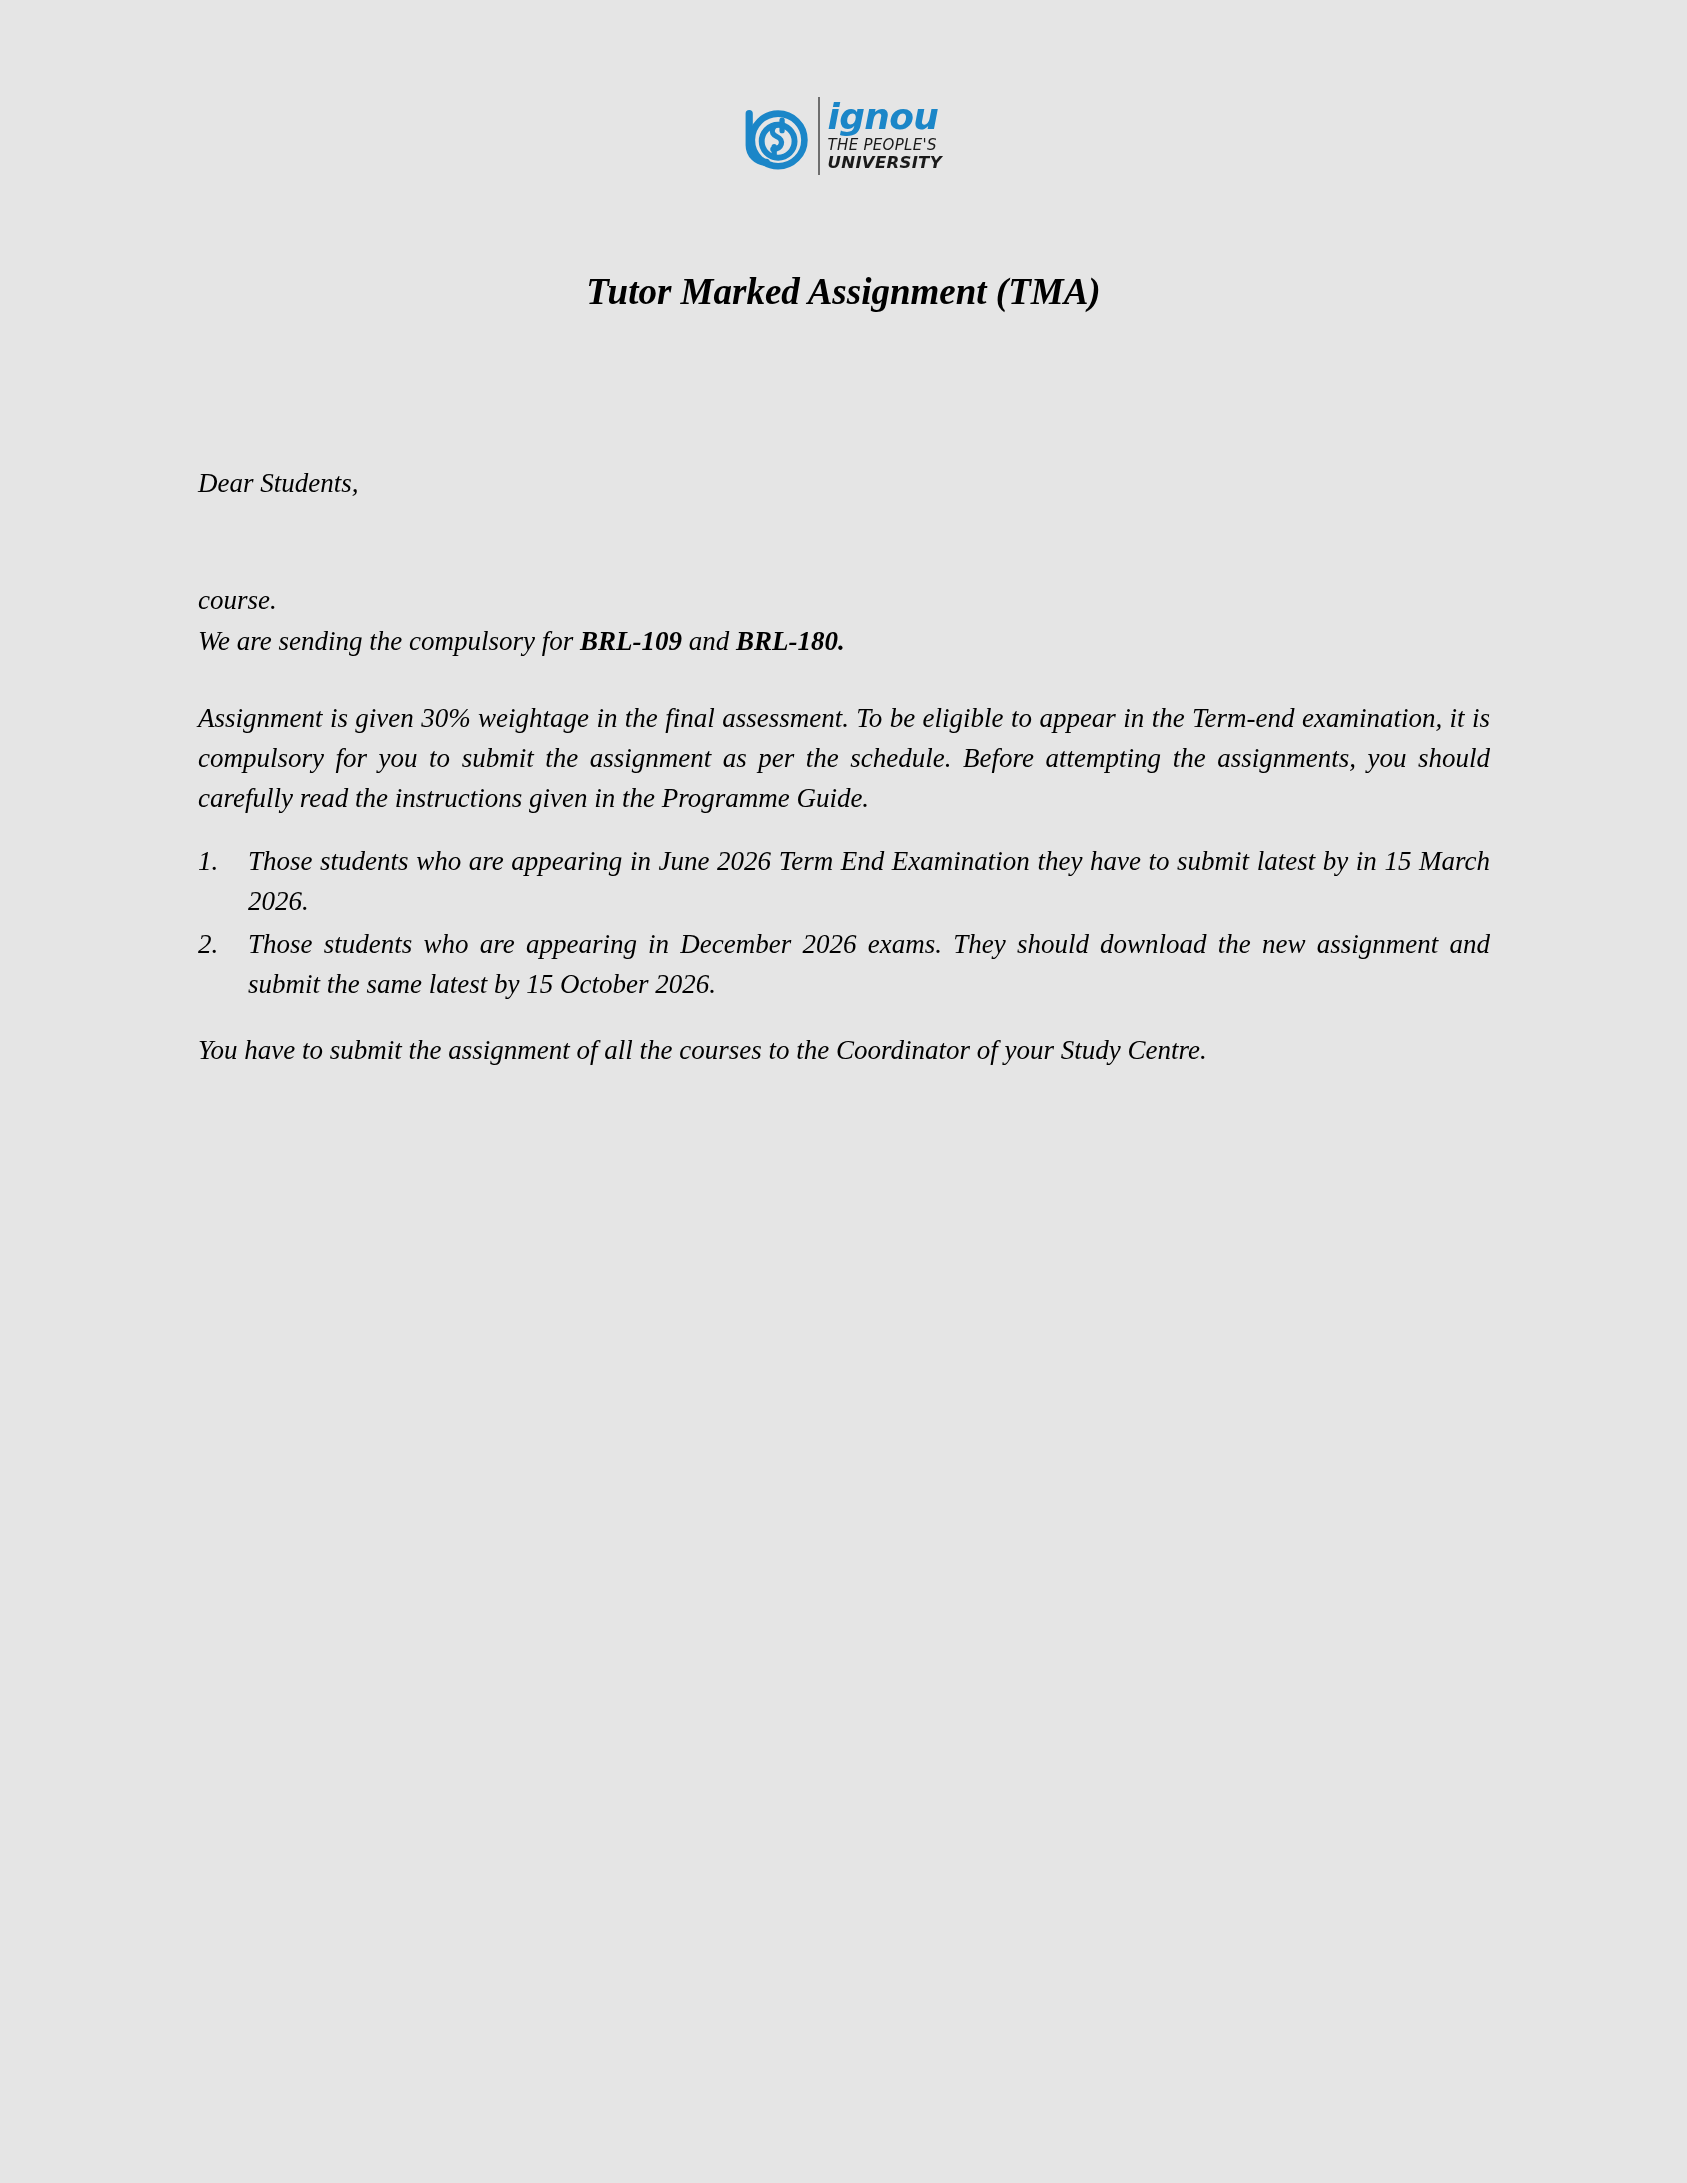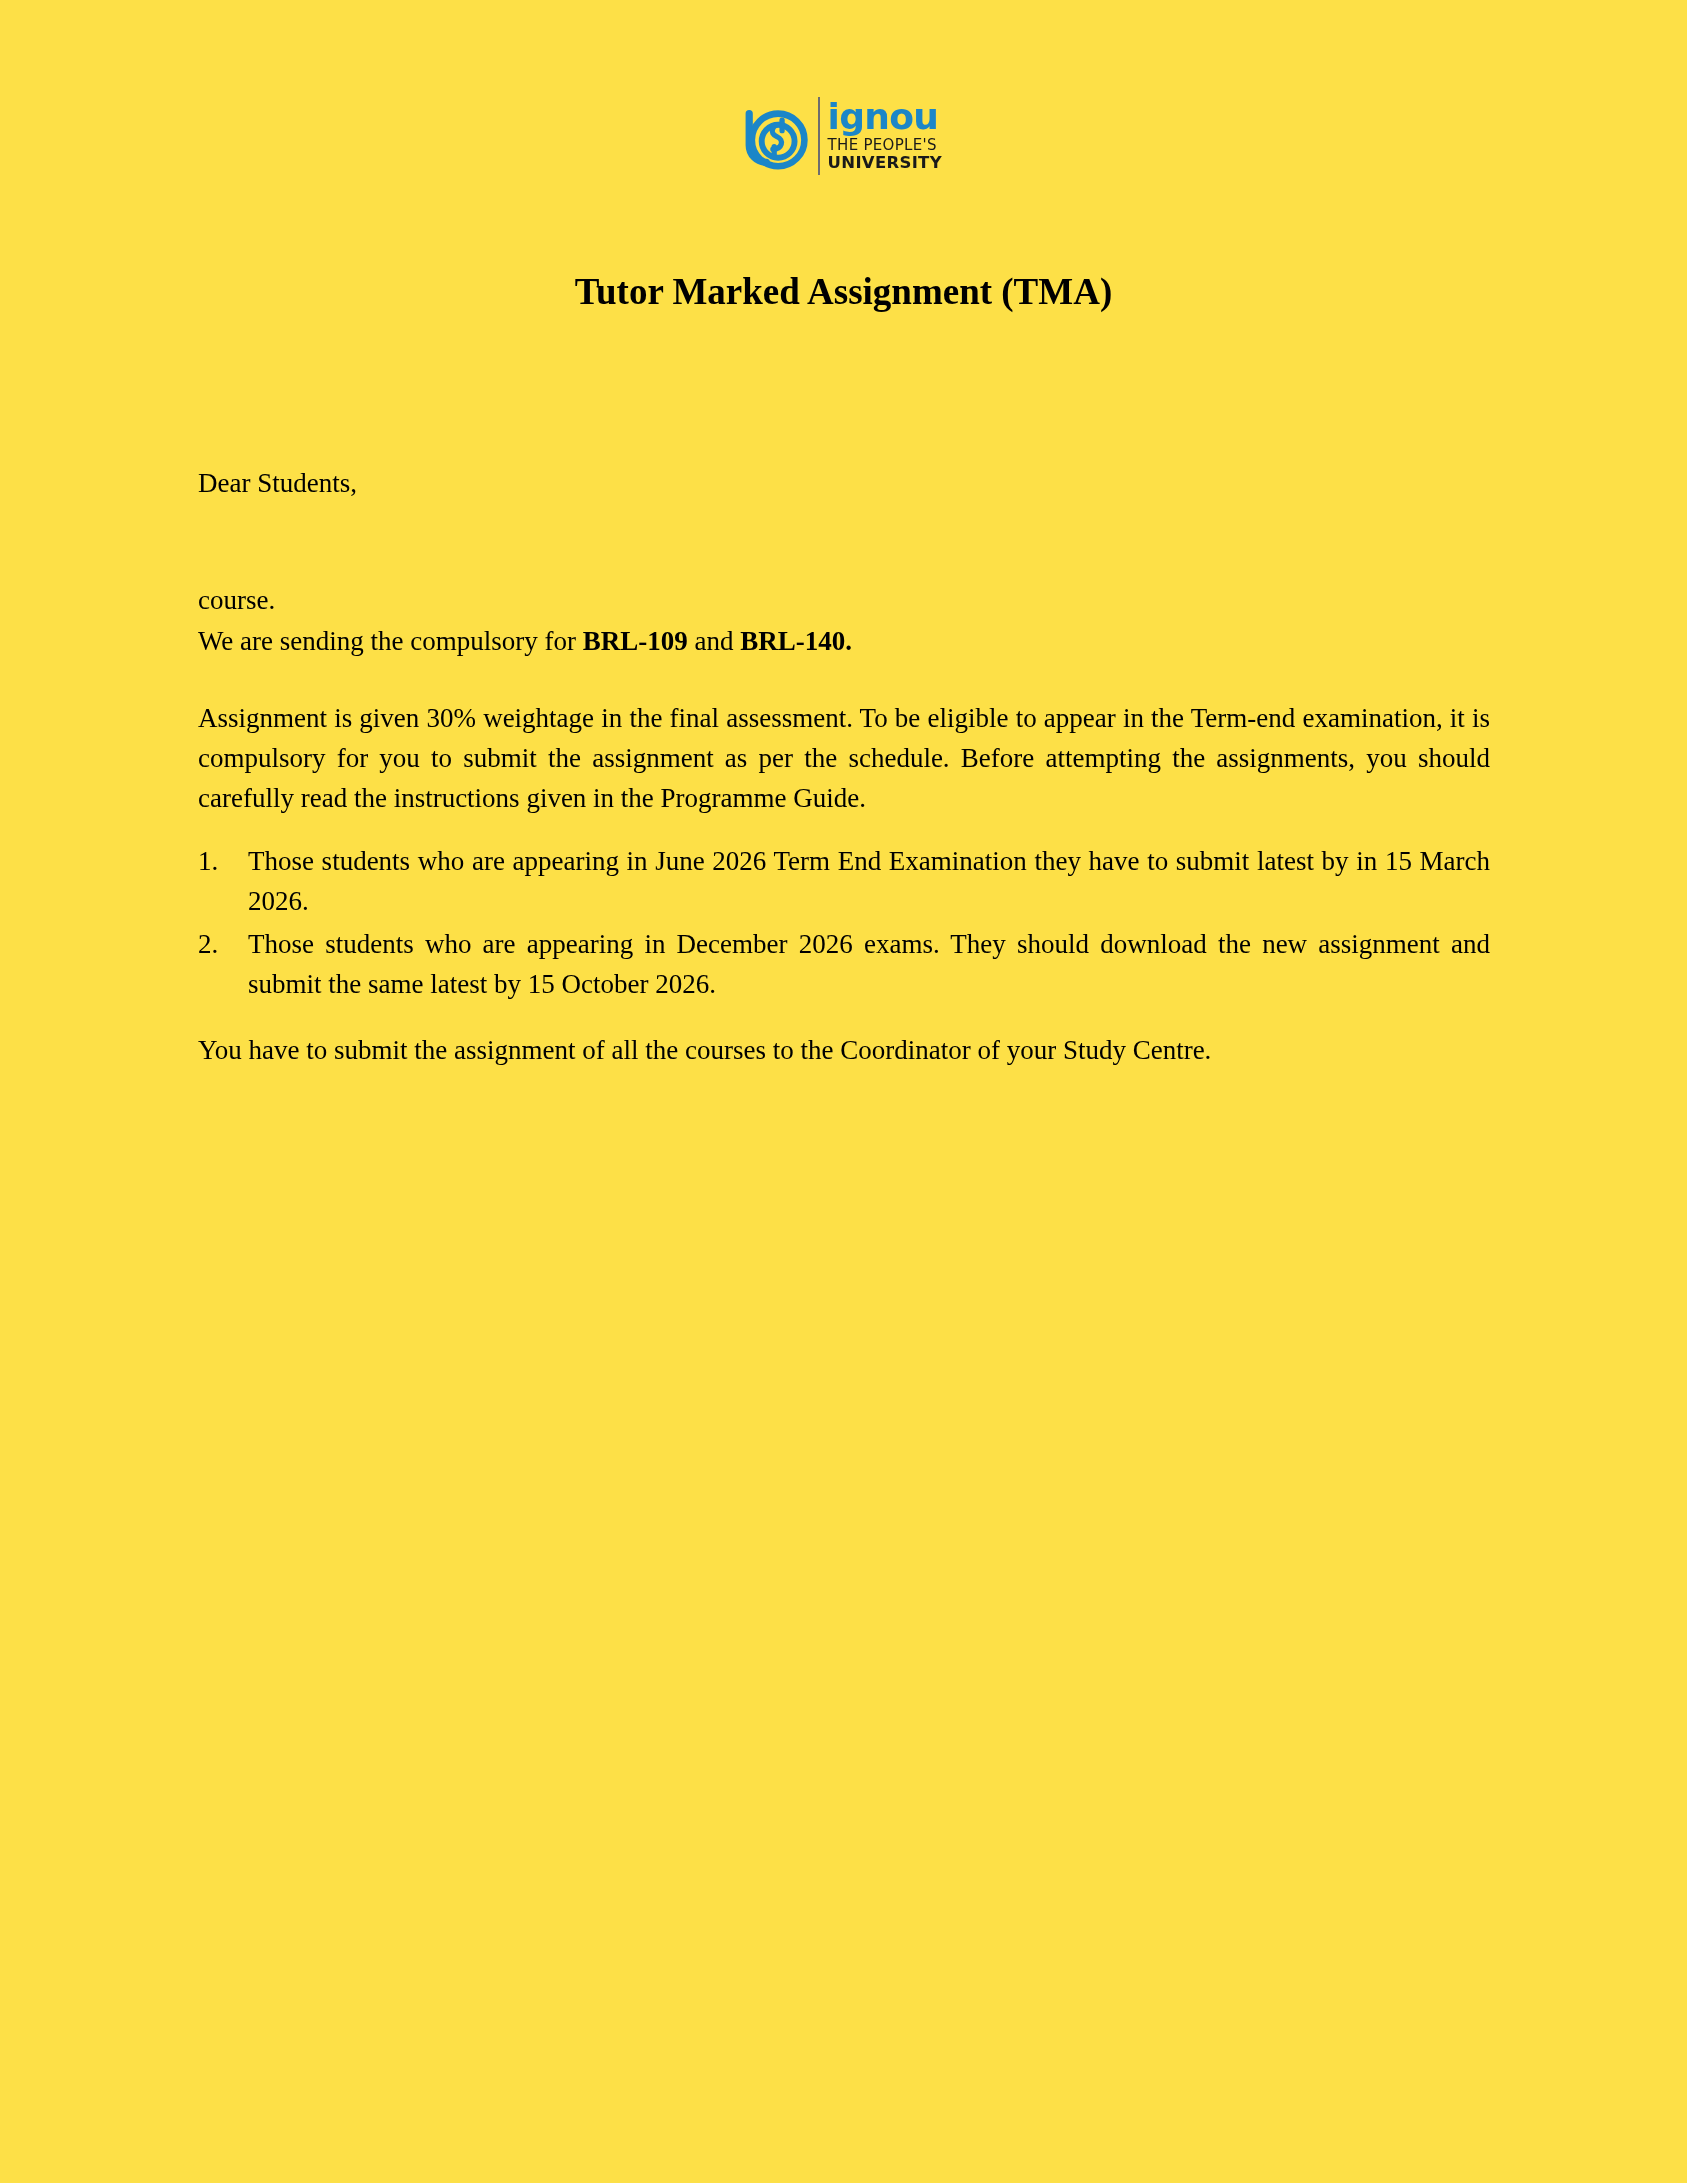--- a/index.html
+++ b/index.html
@@ -12,21 +12,22 @@
     height: 2183px;
     position: relative;
     font-family: "Liberation Serif", "DejaVu Serif", serif;
     color: #000000;
     overflow: hidden;
   }
 
   .page {
     position: absolute;
     inset: 0;
-    background: #fde047;
+    background: #e5e5e5;
+    font-style: italic;
   }
 
   
   .logo-block {
     position: absolute;
     left: 740px;
     top: 85px;
     width: 212px;
     height: 101px;
     display: flex;
@@ -172,21 +173,21 @@
 
   <div class="content">
 
     <p class="para">Dear Students,</p>
 
     <div class="gap-md"></div>
 
     <p class="para">
       <br>
       <span>course.</span><br>
-      <span>We are sending the compulsory for </span><span class="b">BRL-109</span><span> and </span><span class="b">BRL-140.</span>
+      <span>We are sending the compulsory for </span><span class="b">BRL-109</span><span> and </span><span class="b">BRL-180.</span>
     </p>
 
     <div class="gap-md"></div>
 
     <p class="para justify">Assignment is given 30% weightage in the final assessment. To be eligible to appear in the Term-end examination, it is compulsory for you to submit the assignment as per the schedule. Before attempting the assignments, you should carefully read the instructions given in the Programme Guide.</p>
 
     <div class="gap-sm"></div>
 
     <ol class="numlist">
       <li>

